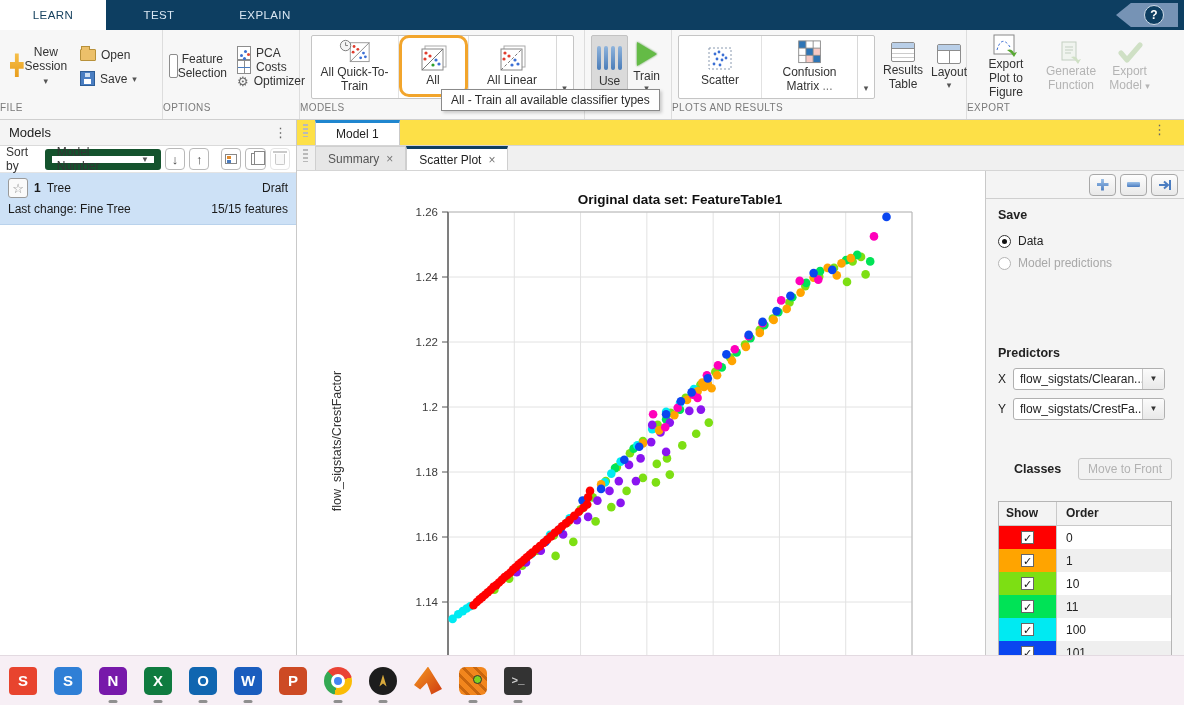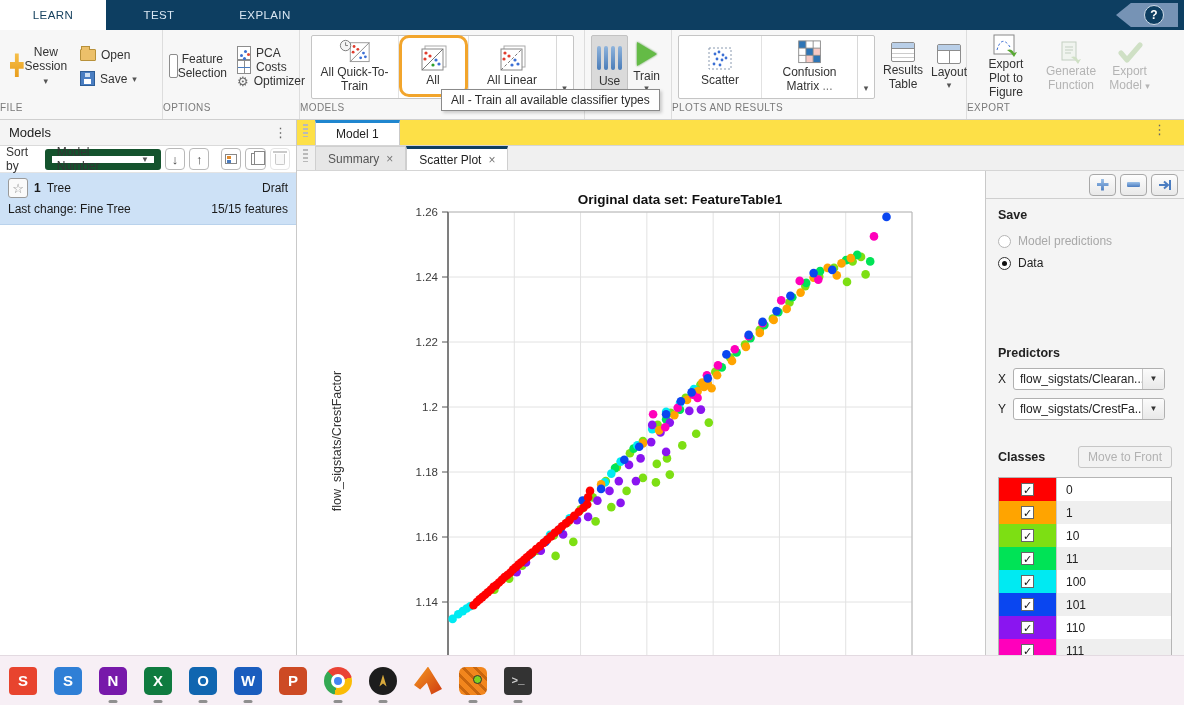--- a/index.html
+++ b/index.html
@@ -689,52 +689,56 @@
       </div>
     <div class="zbtn">
       <svg width="14" height="12" viewBox="0 0 14 12">
         <path d="M1 6 h8 M6 2.5 L10 6 L6 9.5" fill="none" stroke="#4a7cc0" stroke-width="2"></path>
         <line x1="12" y1="1" x2="12" y2="11" stroke="#4a7cc0" stroke-width="2"></line>
       </svg>
     </div>
   </div>
   <div class="rp-pad">
     <div class="rp-h">Save</div>
+    <div class="radio-row">
+      <span class="radio sel"></span>
+      <span>Data</span>
+    </div>
     <div class="radio-row dis">
       <span class="radio dis"></span>
       <span>Model predictions</span>
-    </div>
-    <div class="radio-row">
-      <span class="radio sel"></span>
-      <span>Data</span>
     </div>
 
     <div class="rp-h" style="margin-top:72px">Predictors</div>
     <div class="pred-row">
       <span>X</span>
       <div class="pdd">
         <span class="pdd-text">flow_sigstats/Clearan...</span>
         <span class="pdd-btn">▼</span>
       </div>
     </div>
     <div class="pred-row">
       <span>Y</span>
       <div class="pdd">
         <span class="pdd-text">flow_sigstats/CrestFa...</span>
         <span class="pdd-btn">▼</span>
       </div>
     </div>
 
     <div class="classes-row">
-      <span class="rp-h" style="margin:0">Classes</span>
+      <span class="rp-h" style="margin:16px">Classes</span>
       <span class="sp"></span>
       <button class="mtf-btn">Move to Front</button>
     </div>
   </div>
   <div class="cls-wrap">
+    <div class="cls-head">
+      <div class="ch-show">Show</div>
+      <div class="ch-order">Order</div>
+    </div>
     <div id="cls-rows">
         <div class="cls-row">
           <div class="cls-show" style="background: rgb(255, 0, 0);">
             <span class="cbx">✓</span>
           </div>
           <div class="cls-order">0</div>
         </div>
         <div class="cls-row alt">
           <div class="cls-show" style="background: rgb(255, 164, 0);">
             <span class="cbx">✓</span>

